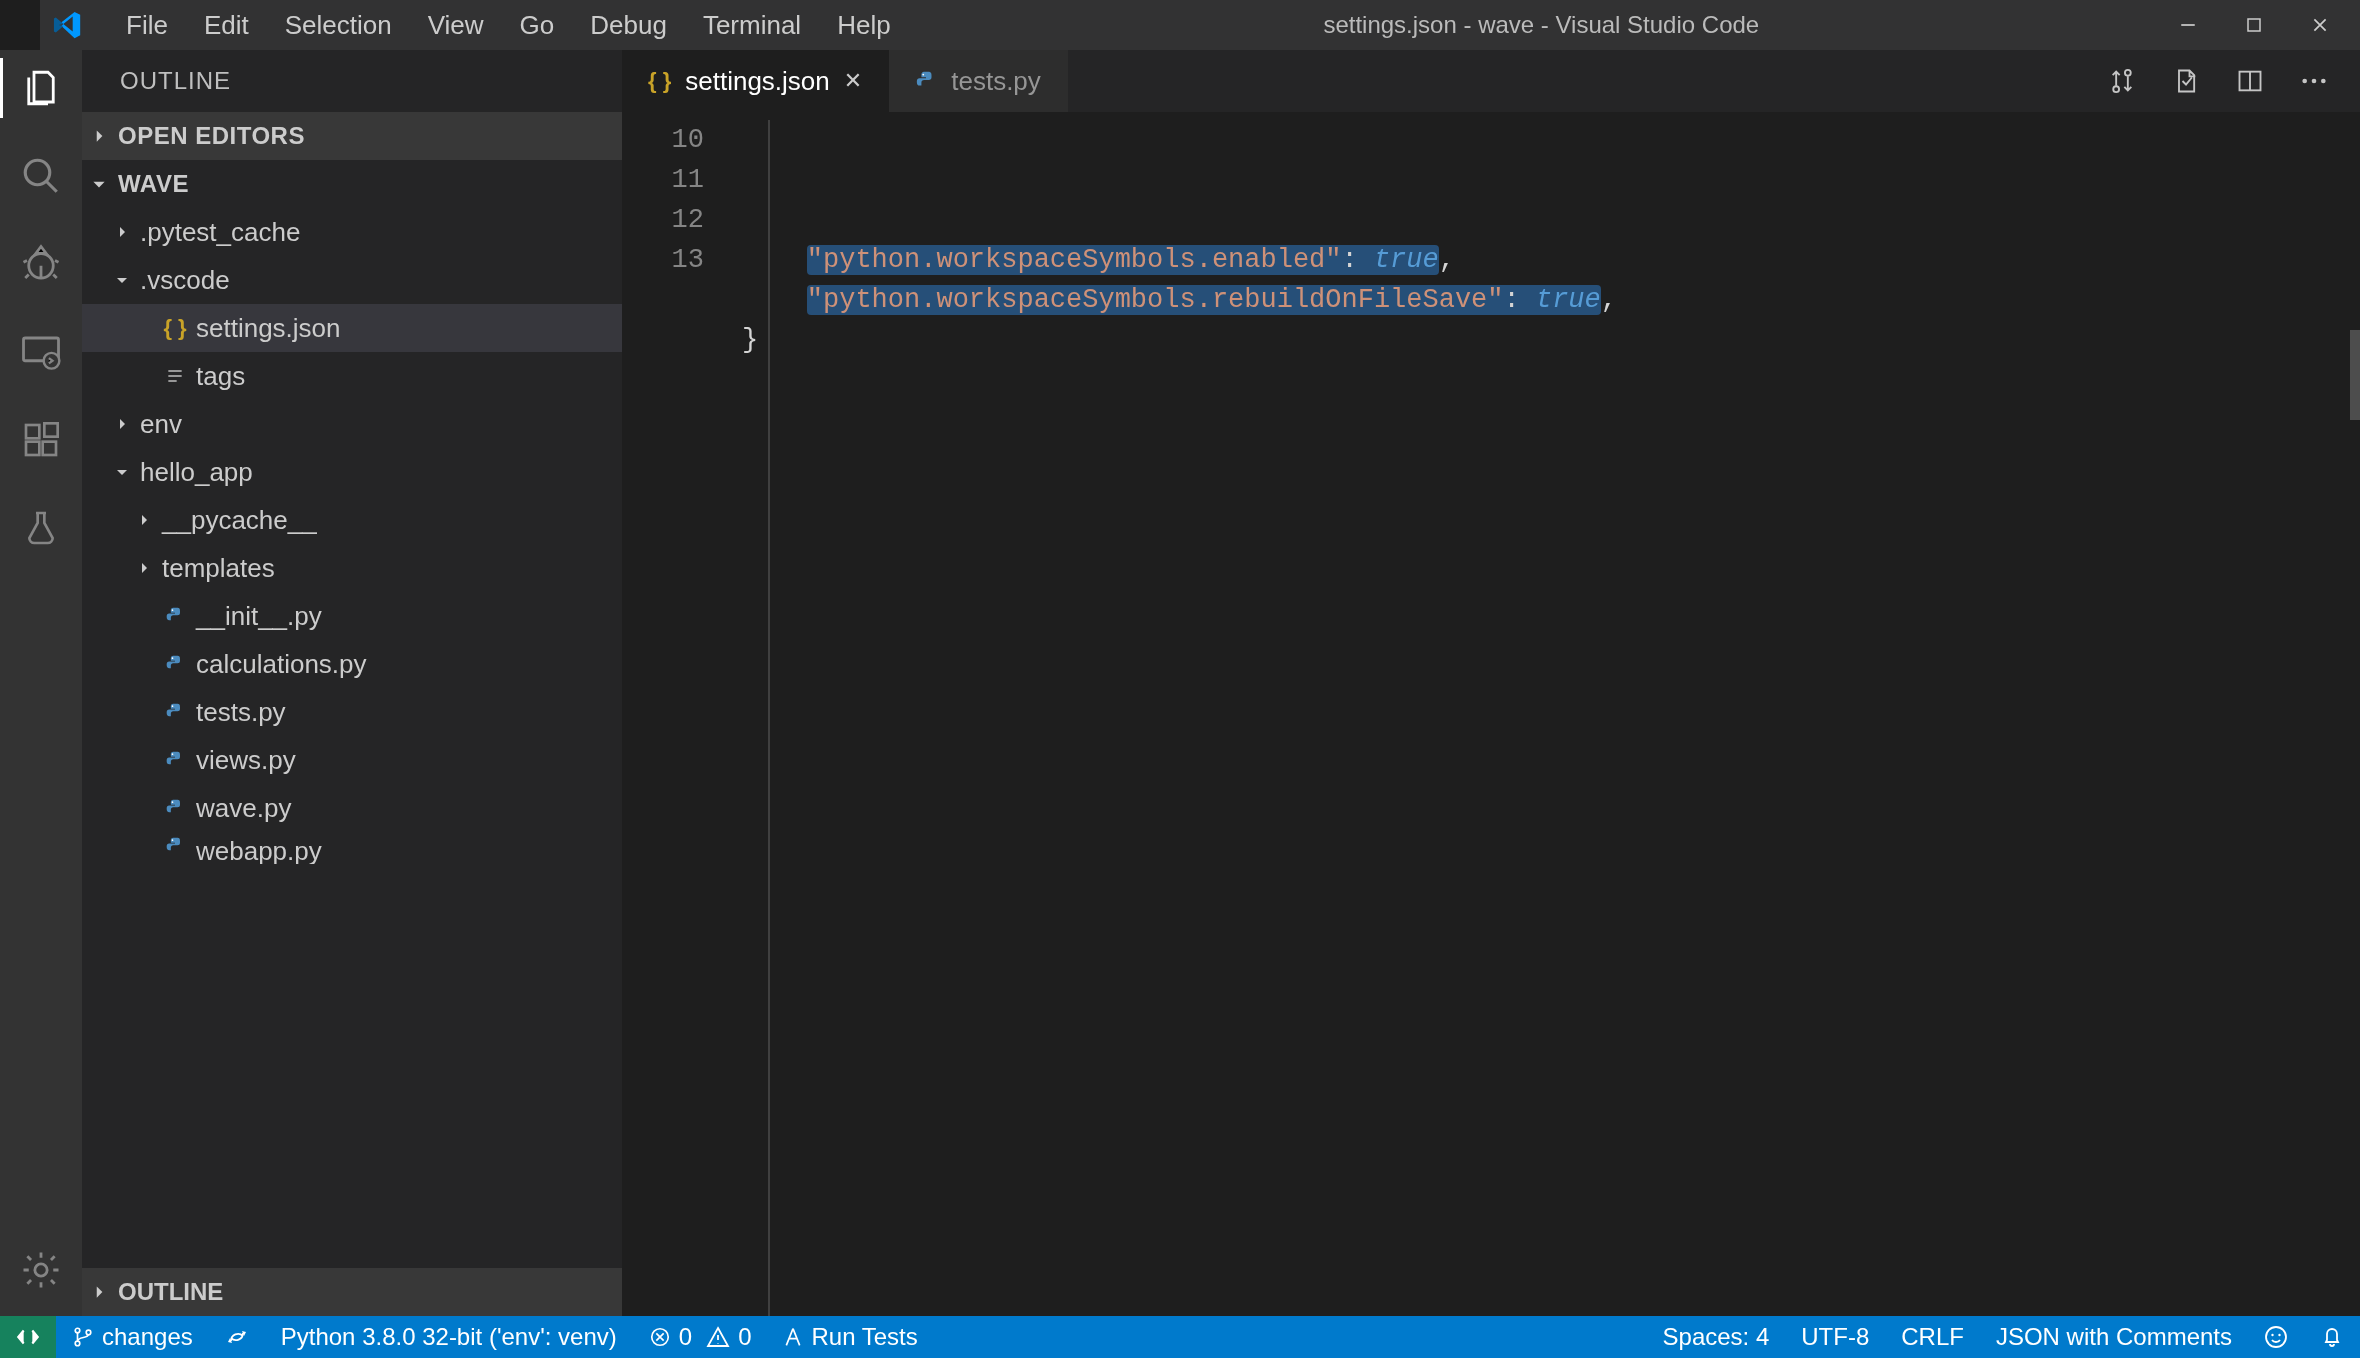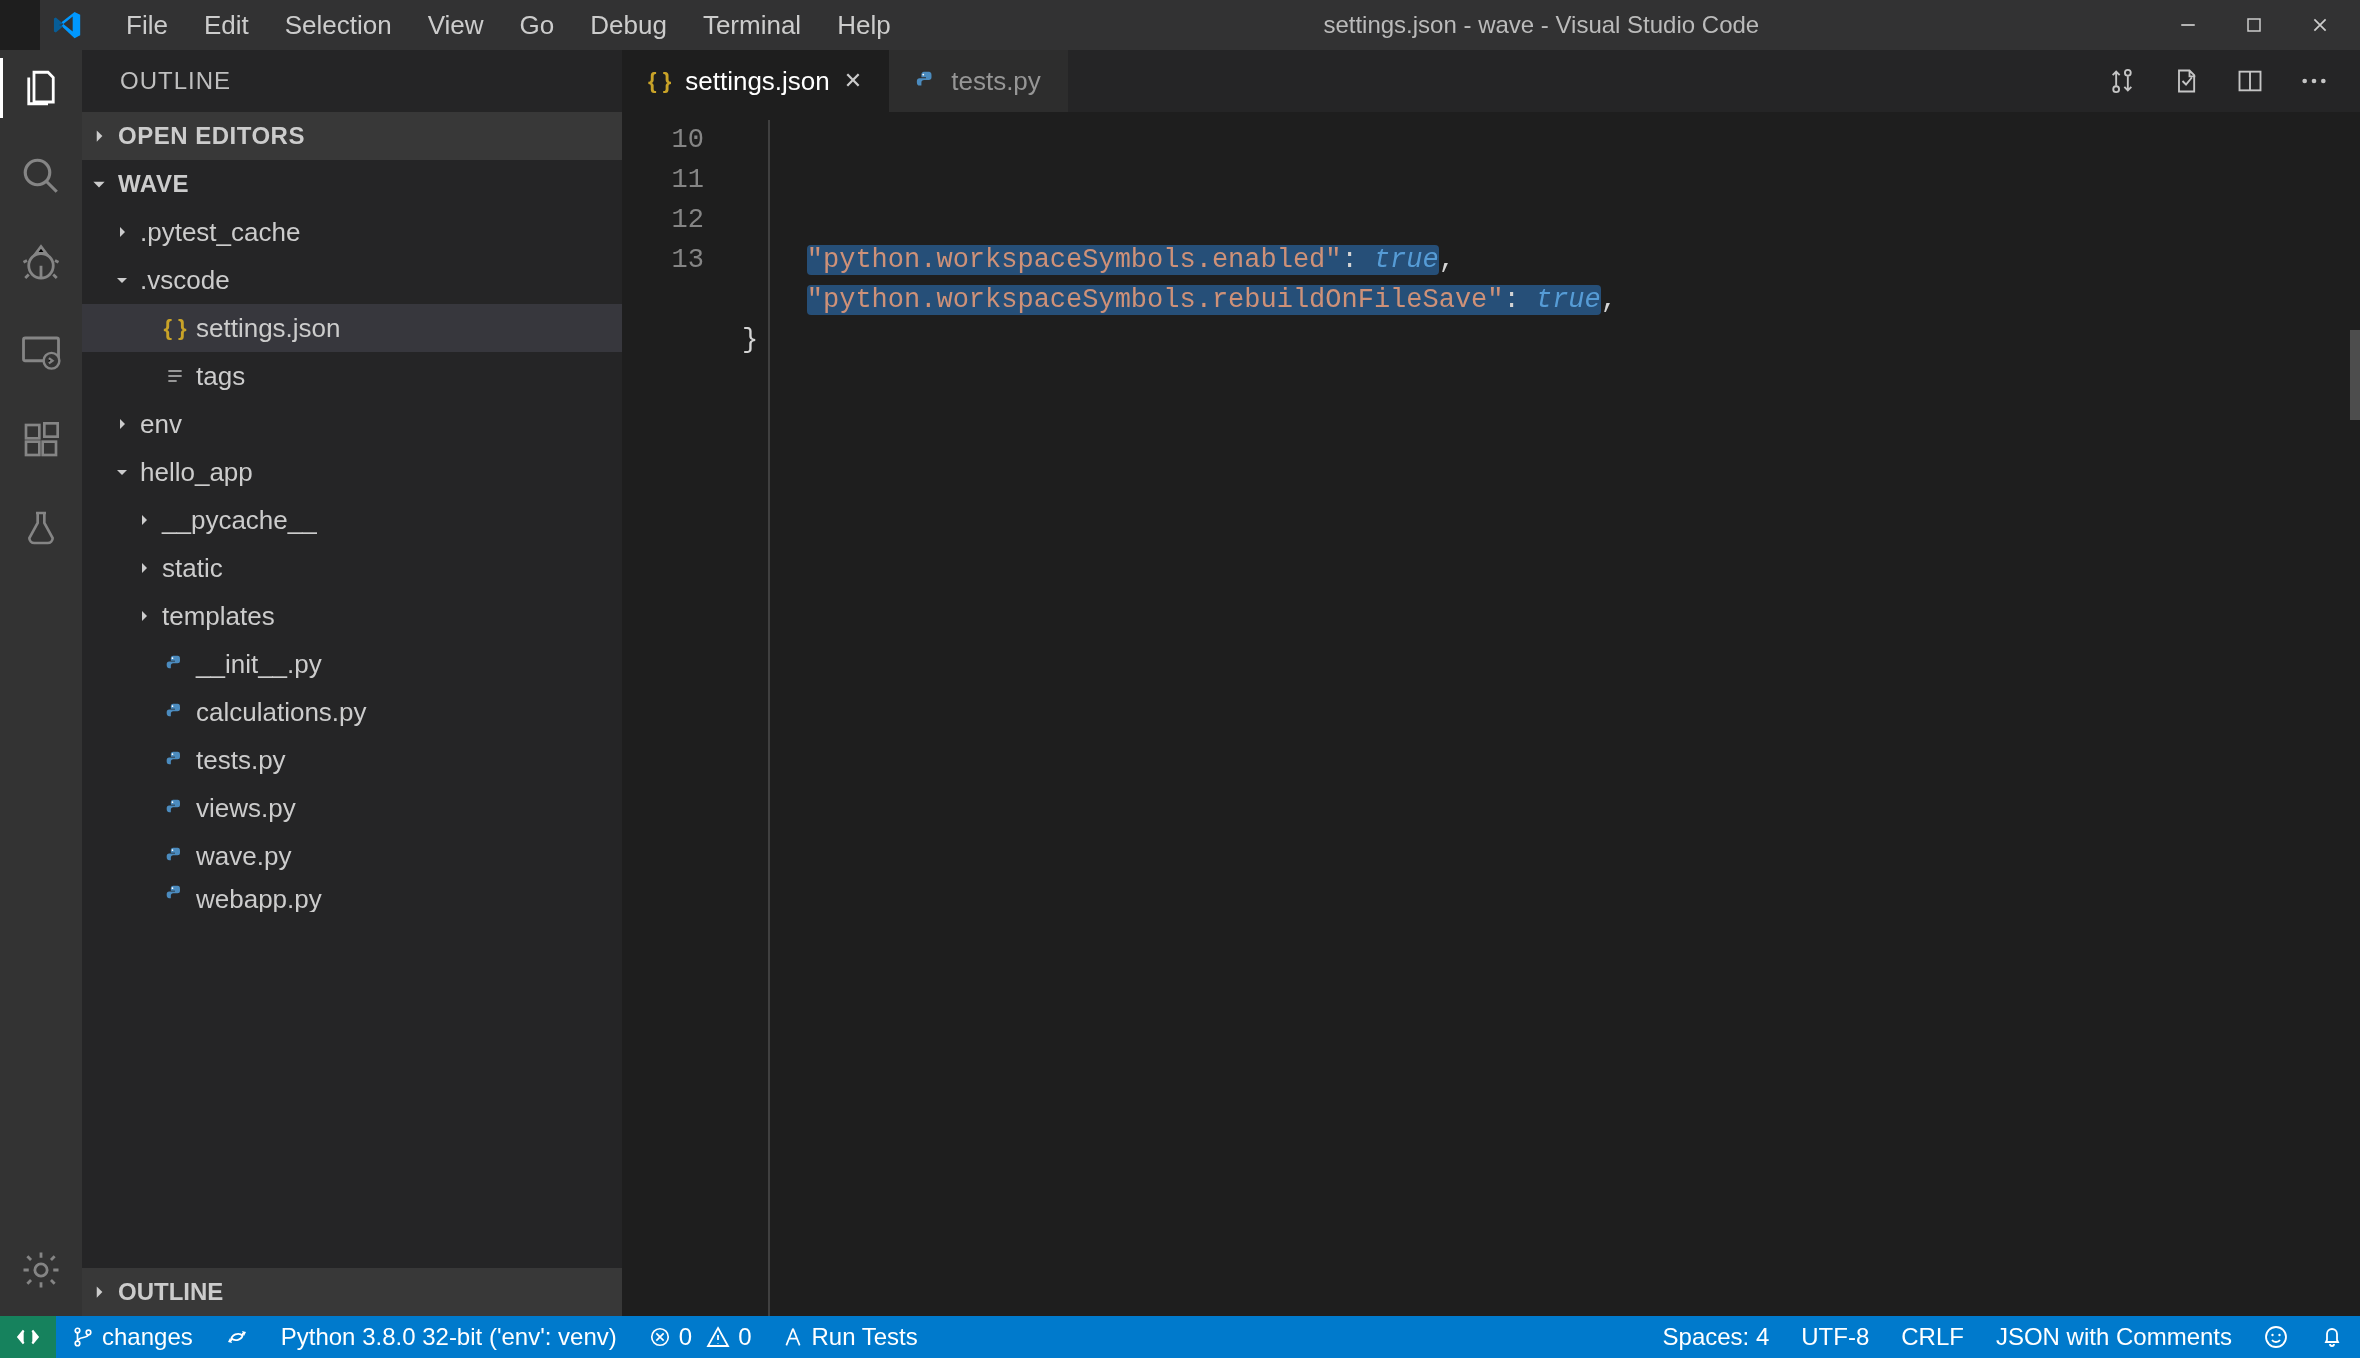--- a/index.html
+++ b/index.html
@@ -332,28 +332,20 @@
             </svg>
           </span>
           <span>__pycache__</span>
         </div>
         <div class="row indent2">
           <span class="twist">
             <svg width="16" height="16" viewBox="0 0 16 16">
               <path fill="#ccc" d="M6 3l5 5-5 5z"></path>
             </svg>
           </span>
-          <span>static</span>
-        </div>
-        <div class="row indent2">
-          <span class="twist">
-            <svg width="16" height="16" viewBox="0 0 16 16">
-              <path fill="#ccc" d="M6 3l5 5-5 5z"></path>
-            </svg>
-          </span>
           <span>templates</span>
         </div>
         <div class="row indent2">
           <span class="twist"></span>
           <span class="ficon">
             <span class="py-icon">
               <svg width="20" height="20" viewBox="0 0 24 24">
                 <path fill="#4b8bbe" d="M11 2c-4 0-4 2-4 4v2h5v1H5c-2 0-3 1-3 4s1 4 3 4h2v-3c0-2 1-3 3-3h5c2 0 3-1 3-3V6c0-2 0-4-4-4z"></path>
                 <circle cx="9" cy="5" r="1" fill="#fff"></circle>
               </svg>

